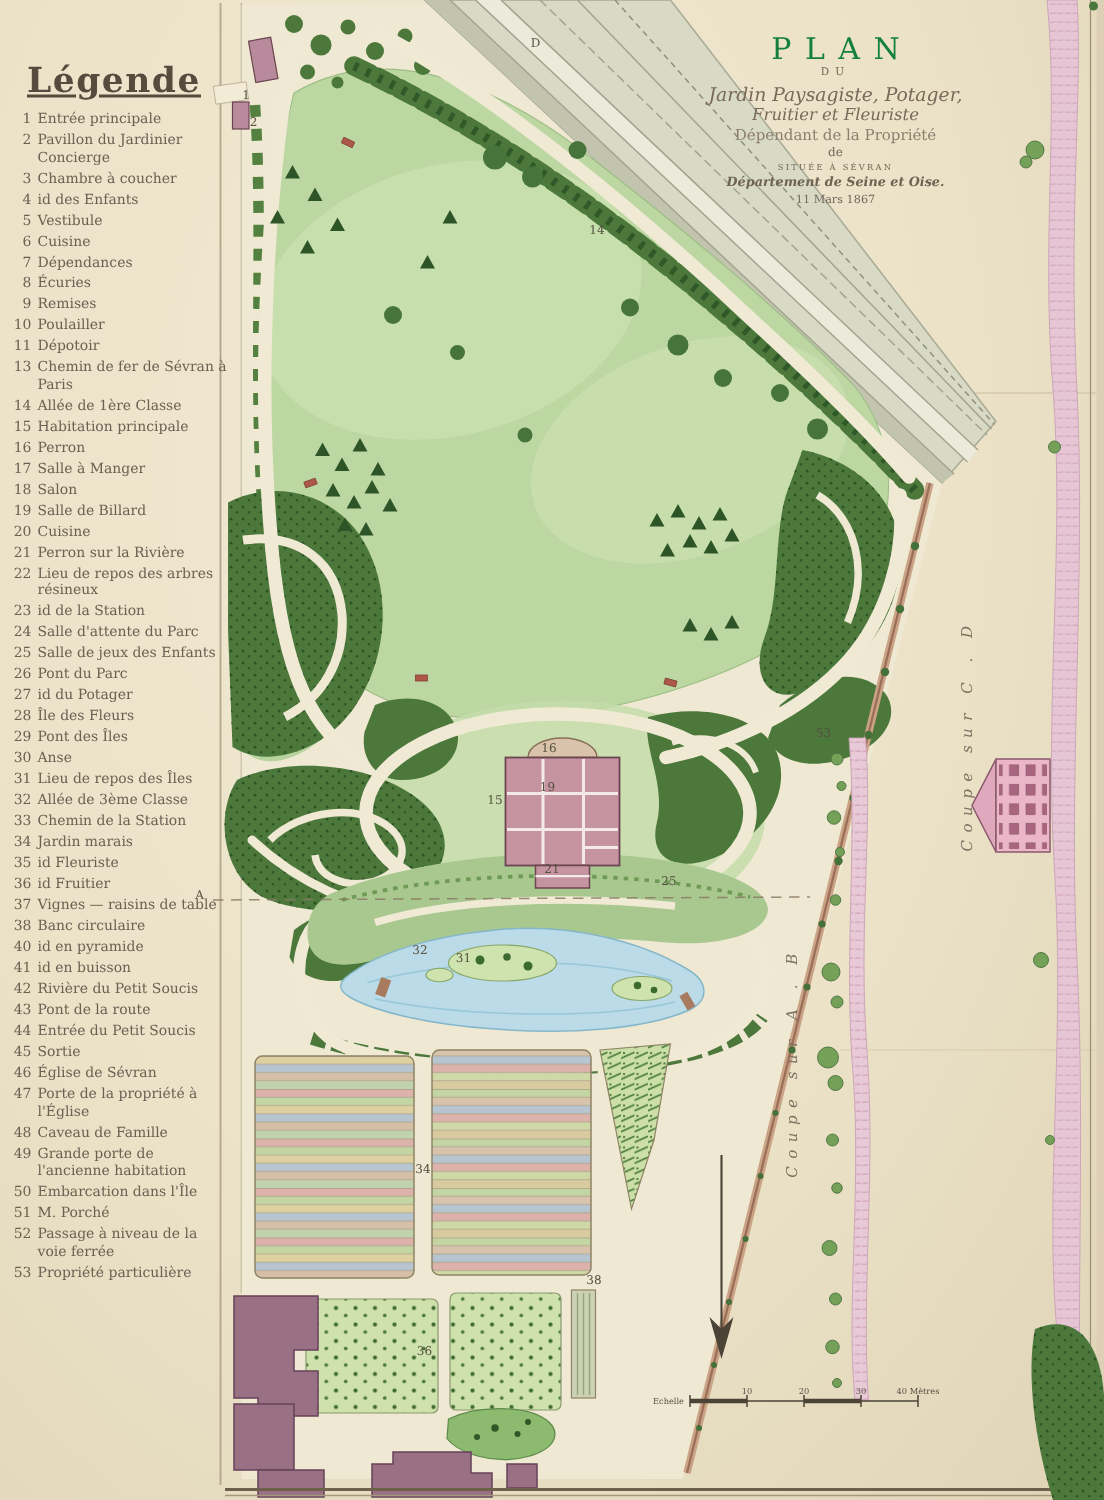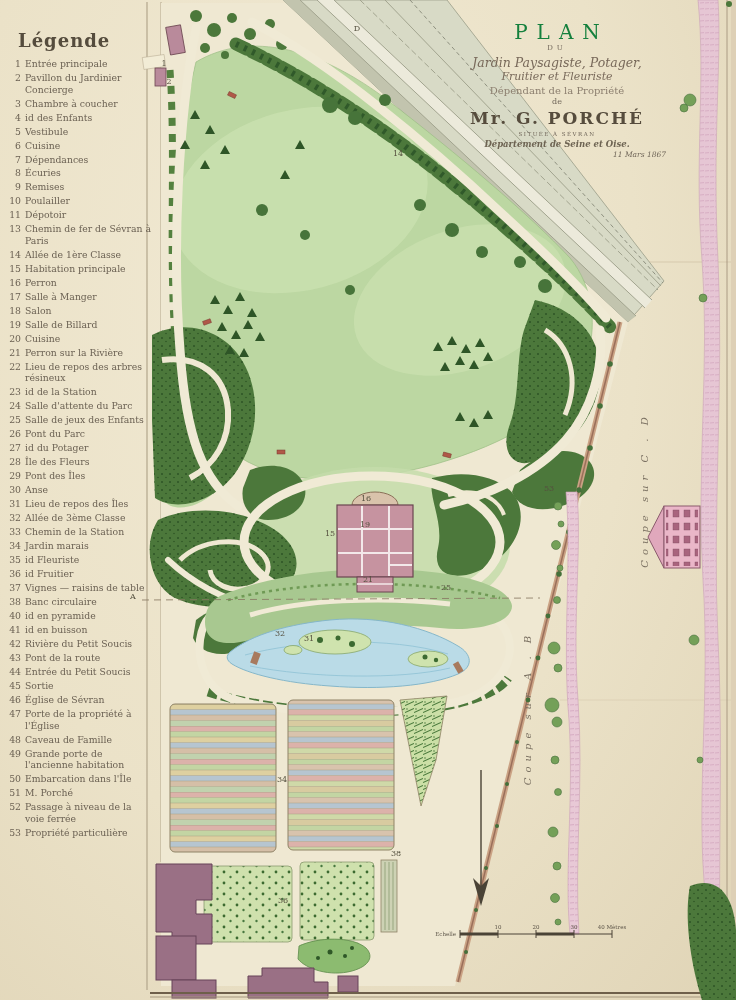--- a/index.html
+++ b/index.html
@@ -4,36 +4,36 @@
 <style>
   html,body{margin:0;padding:0;}
   body{
     width:736px;height:1000px;position:relative;overflow:hidden;
     background:radial-gradient(ellipse at 40% 30%, #f1e9d3 0%, #ebe2c8 55%, #e0d4b6 100%);
     font-family:"DejaVu Serif", serif;
   }
   #plan-svg{position:absolute;left:0;top:0;z-index:1;}
   
   #legend{position:absolute;left:6px;top:26px;width:146px;z-index:2;color:#6b6153;}
-  .leg-heading{font-size:18px;font-weight:bold;letter-spacing:1px;margin:4px 0 7px 12px;color:#554c3d;}
+  .leg-heading{font-size:23px;font-weight:bold;letter-spacing:1px;margin:14px 0 7px 12px;color:#554c3d;text-decoration:underline;}
   .leg-item{display:flex;font-size:9.3px;line-height:11.6px;margin-bottom:2.4px;}
   .leg-num{width:15px;text-align:right;flex:none;margin-right:4px;}
   .leg-label{flex:1;}
   
   #title-block{position:absolute;left:448px;top:20px;width:218px;text-align:center;z-index:2;color:#71675a;}
   .t-plan{font-size:20px;letter-spacing:9px;padding-left:9px;color:#15803d;}
   .t-du{font-size:7px;letter-spacing:4px;margin-top:0;}
   .t-script1{font-style:italic;font-size:12.5px;margin-top:3px;color:#78695a;}
   .t-script2{font-style:italic;font-size:11px;color:#78695a;}
   .t-script3{font-size:10px;margin-top:2px;color:#8b7e6e;}
   .t-de{font-size:8px;margin-top:1px;}
   .t-owner{font-size:17px;font-weight:bold;letter-spacing:2px;margin-top:2px;color:#564c3d;}
   .t-sit{font-size:5.5px;letter-spacing:1.5px;margin-top:3px;}
   .t-dept{font-size:8.5px;font-weight:bold;margin-top:2px;color:#6d6352;font-style:italic;}
-  .t-date{font-size:7.5px;font-style:italic;margin-top:1px;text-align:right;}
+  .t-date{font-size:7.5px;margin-top:1px;}
   
   .map-num{font-size:8px;fill:#55503f;text-anchor:middle;font-family:"DejaVu Serif",serif;}
   .coupe-label{font-size:10px;font-style:italic;letter-spacing:5px;fill:#7c7263;text-anchor:middle;font-family:"DejaVu Serif",serif;}
   .scale-txt{font-size:5.5px;fill:#5a5246;font-family:"DejaVu Serif",serif;}
 </style>
 </head>
 <body>
 
 <svg id="plan-svg" width="736" height="1000" viewBox="0 0 736 1000">
   <defs>
@@ -586,17 +586,16 @@
     </div>
 </div>
 
 <div id="title-block">
   <div class="t-plan">PLAN</div>
   <div class="t-du">DU</div>
   <div class="t-script1">Jardin Paysagiste, Potager,</div>
   <div class="t-script2">Fruitier et Fleuriste</div>
   <div class="t-script3">Dépendant de la Propriété</div>
   <div class="t-de">de</div>
-  <div class="t-owner">Mr. G. PORCHÉ</div>
   <div class="t-sit">SITUÉE À SÉVRAN</div>
   <div class="t-dept">Département de Seine et Oise.</div>
   <div class="t-date">11 Mars 1867</div>
 </div>
 
 </body></html>

